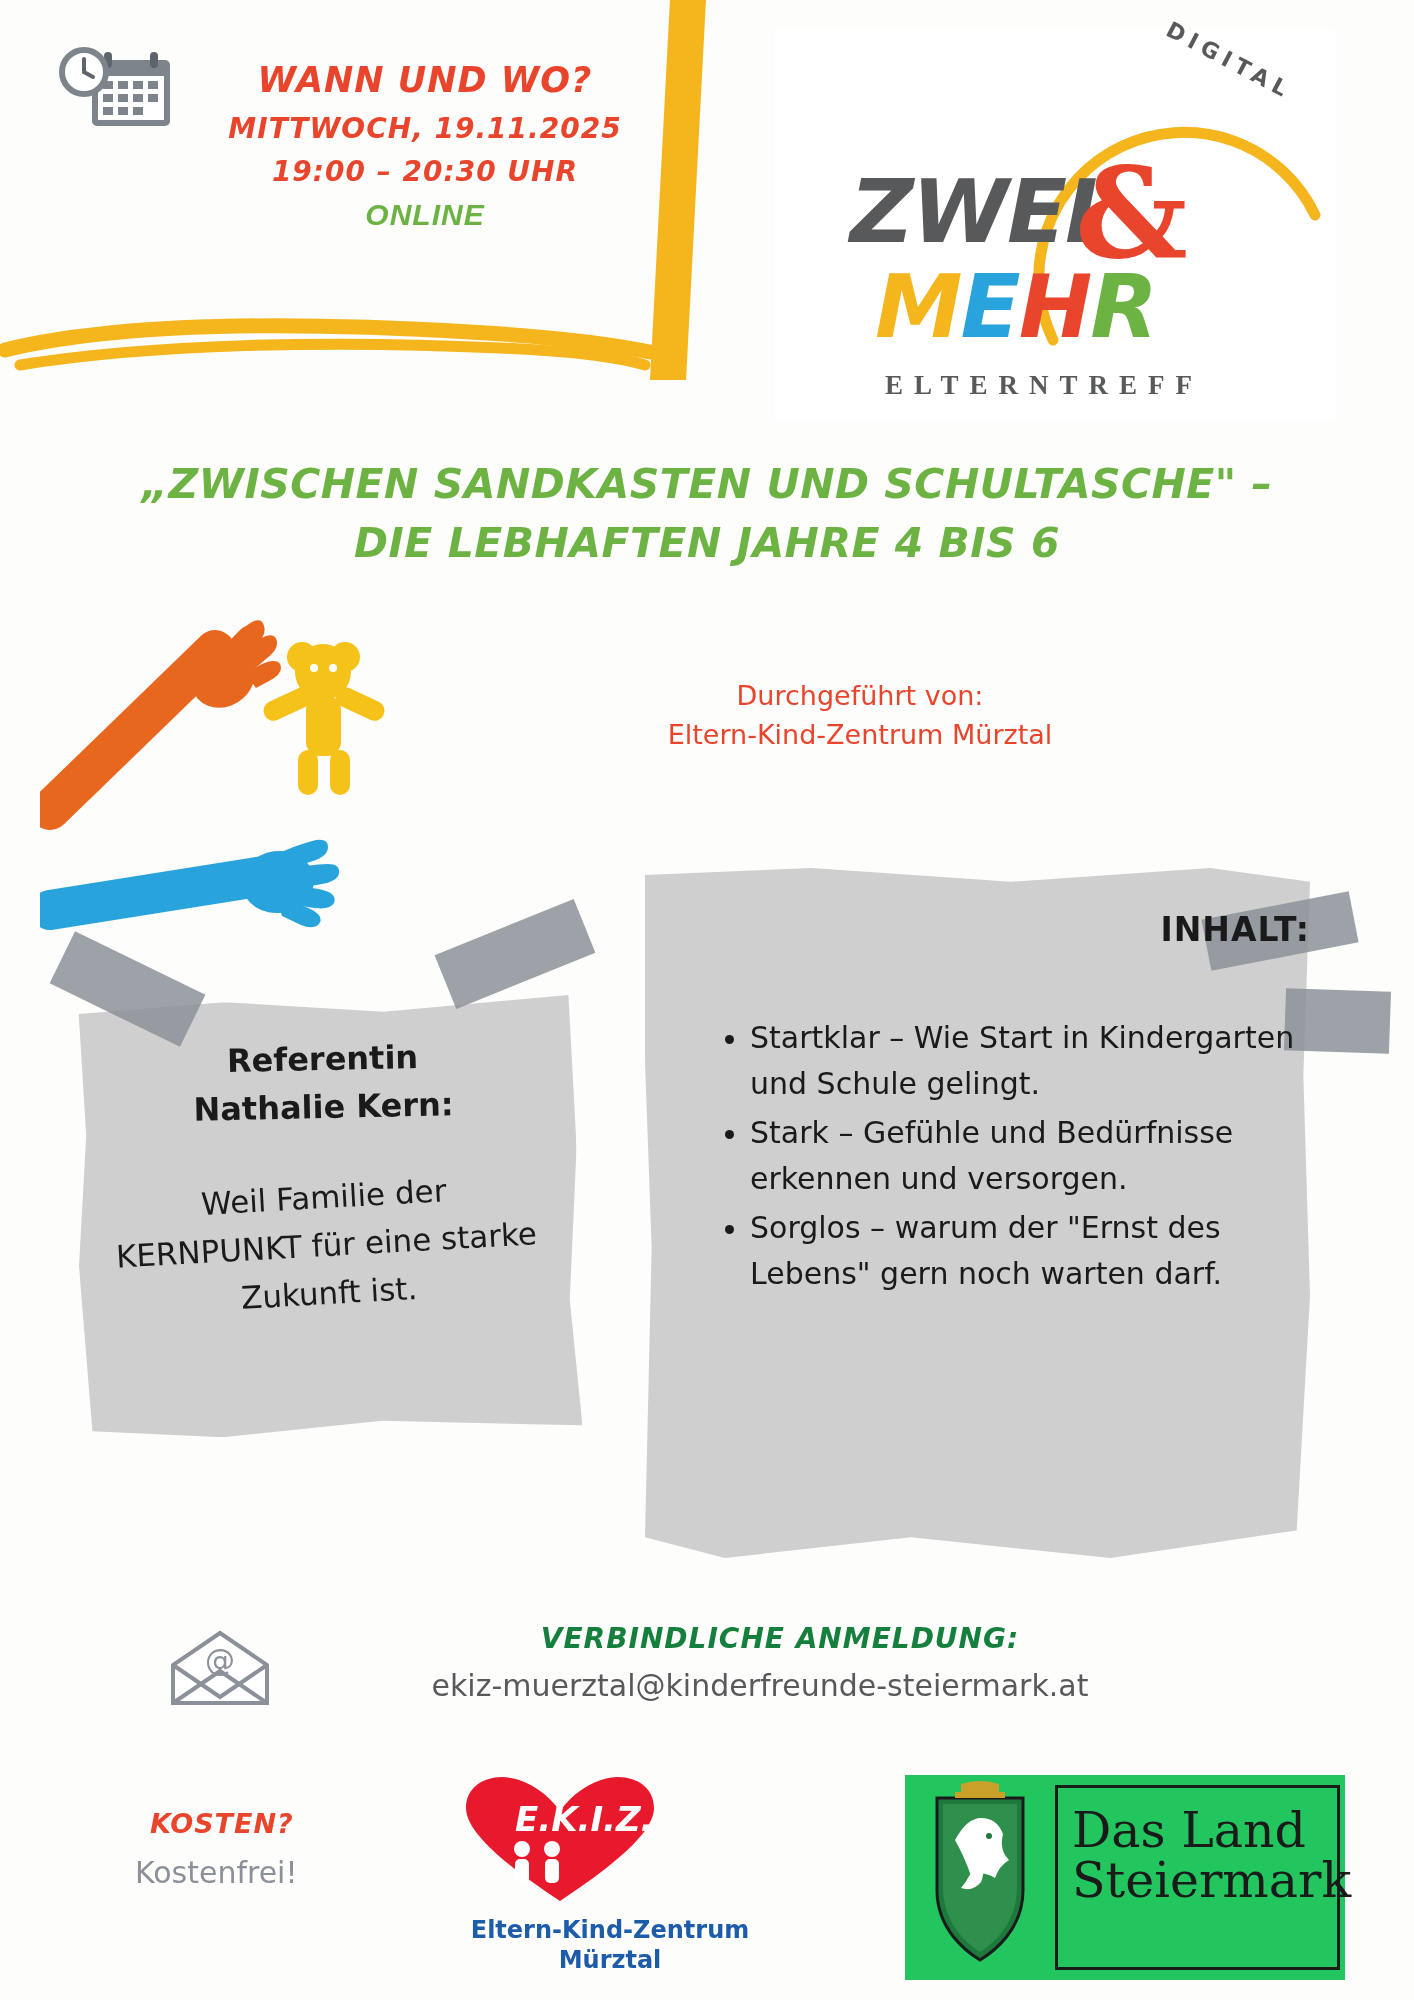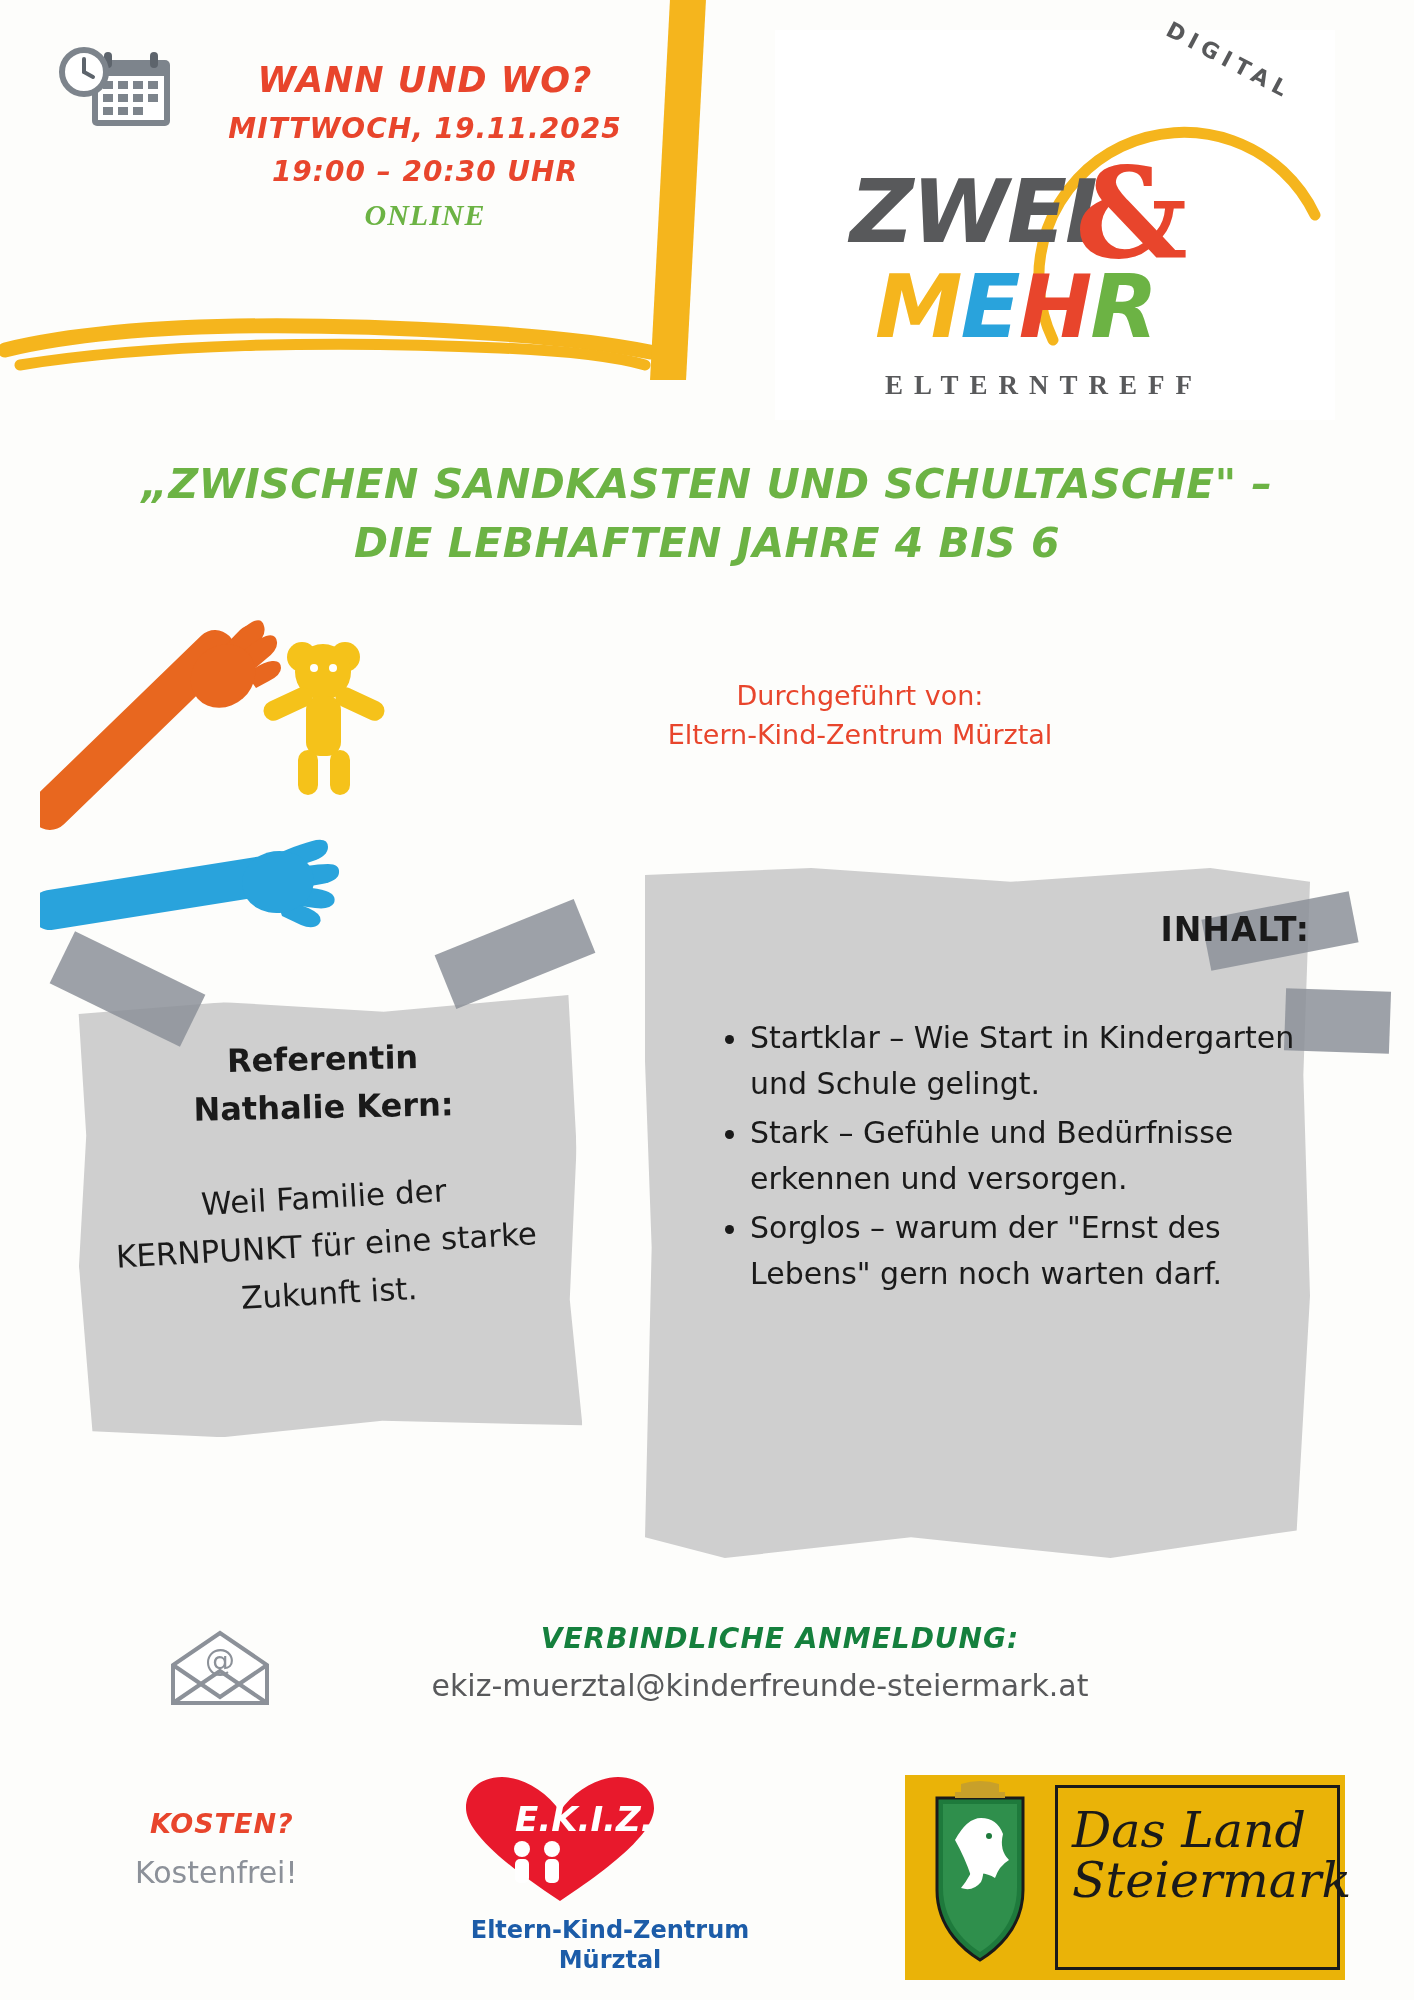--- a/index.html
+++ b/index.html
@@ -44,21 +44,21 @@
   .when-line {
     font-family: "DejaVu Sans", sans-serif;
     font-weight: bold;
     font-style: italic;
     font-size: 28px;
     letter-spacing: 1px;
     color: #e8452c;
     margin-bottom: 10px;
   }
   .when-online {
-    font-family: Liberation Serif, serif;
+    font-family: Liberation Sans, sans-serif;
     font-weight: bold;
     font-style: italic;
     font-size: 30px;
     letter-spacing: 1px;
     color: #6cb344;
     margin-top: 8px;
   }
 
   
   .scribble {
@@ -375,22 +375,21 @@
     color: #1c5ca8;
   }
 
   
   .land-box {
     position: absolute;
     left: 905px;
     top: 1775px;
     width: 440px;
     height: 205px;
-    background: #eab308;
-    font-style: italic;
+    background: #22c55e;
   }
   .land-shield { position: absolute; left: 10px; top: 5px; width: 130px; height: 190px; }
   .land-text {
     position: absolute;
     left: 150px;
     top: 10px;
     width: 285px;
     height: 185px;
     border: 3px solid #1a1a1a;
     box-sizing: border-box;

